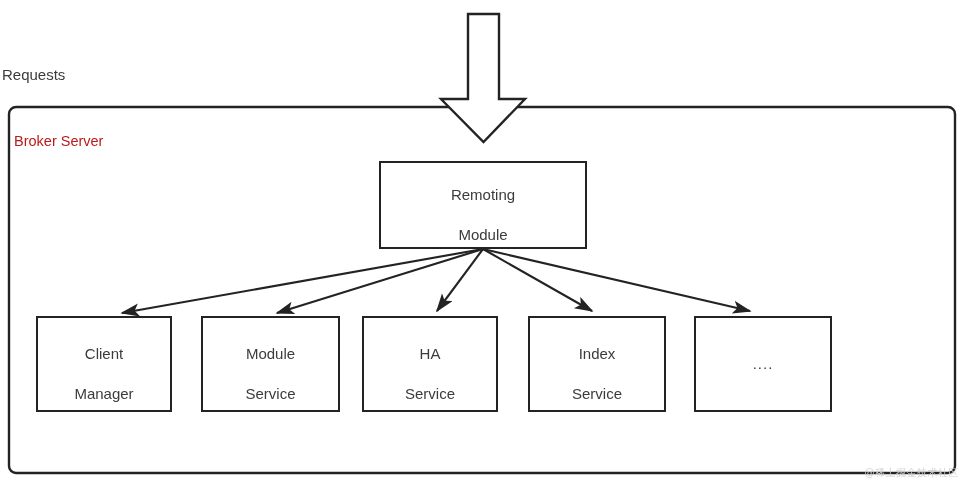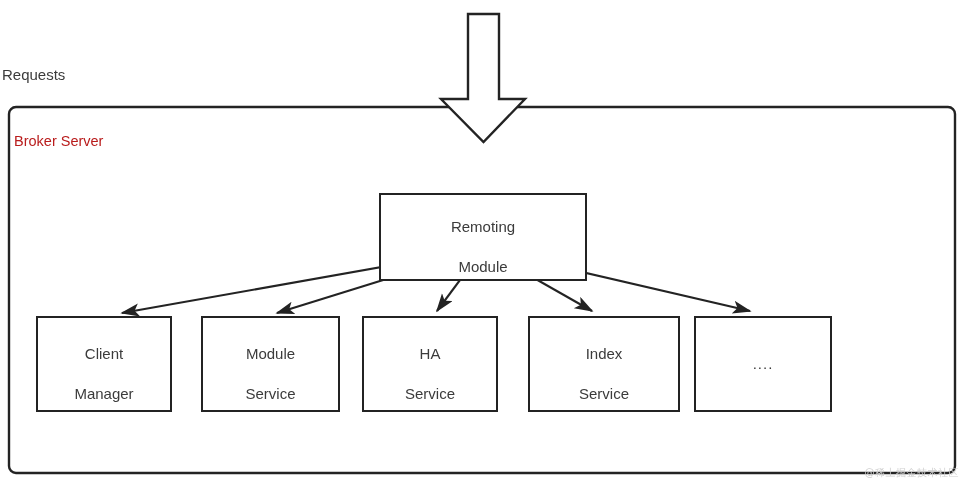--- a/index.html
+++ b/index.html
@@ -102,21 +102,21 @@
       <line x1="483" y1="249" x2="750" y2="311" marker-end="url(#arrowhead)"></line>
     </g>
   </svg>
 
   <div class="requests-label">
     <span class="requests-inner">Requests</span>
   </div>
 
   <div class="frame-title">Broker Server</div>
 
-  <div class="node" style="left:379px; top:161px; width:208px; height:88px;margin-top:32px;">
+  <div class="node" style="left:379px; top:161px; width:208px; height:88px;">
     <div class="txt">
       <span>Remoting</span><br>
       <span>Module</span>
     </div>
   </div>
 
   <div class="node" style="left:36px; top:316px; width:136px; height:96px;">
     <div class="txt">
       <span>Client</span><br>
       <span>Manager</span>
@@ -130,21 +130,21 @@
     </div>
   </div>
 
   <div class="node" style="left:362px; top:316px; width:136px; height:96px;">
     <div class="txt">
       <span>HA</span><br>
       <span>Service</span>
     </div>
   </div>
 
-  <div class="node" style="left:528px; top:316px; width:152px; height:96px;">
+  <div class="node" style="left:528px; top:316px; width:138px; height:96px;">
     <div class="txt">
       <span>Index</span><br>
       <span>Service</span>
     </div>
   </div>
 
   <div class="node" style="left:694px; top:316px; width:138px; height:96px;">
     <div class="txt dots">....</div>
   </div>
 

